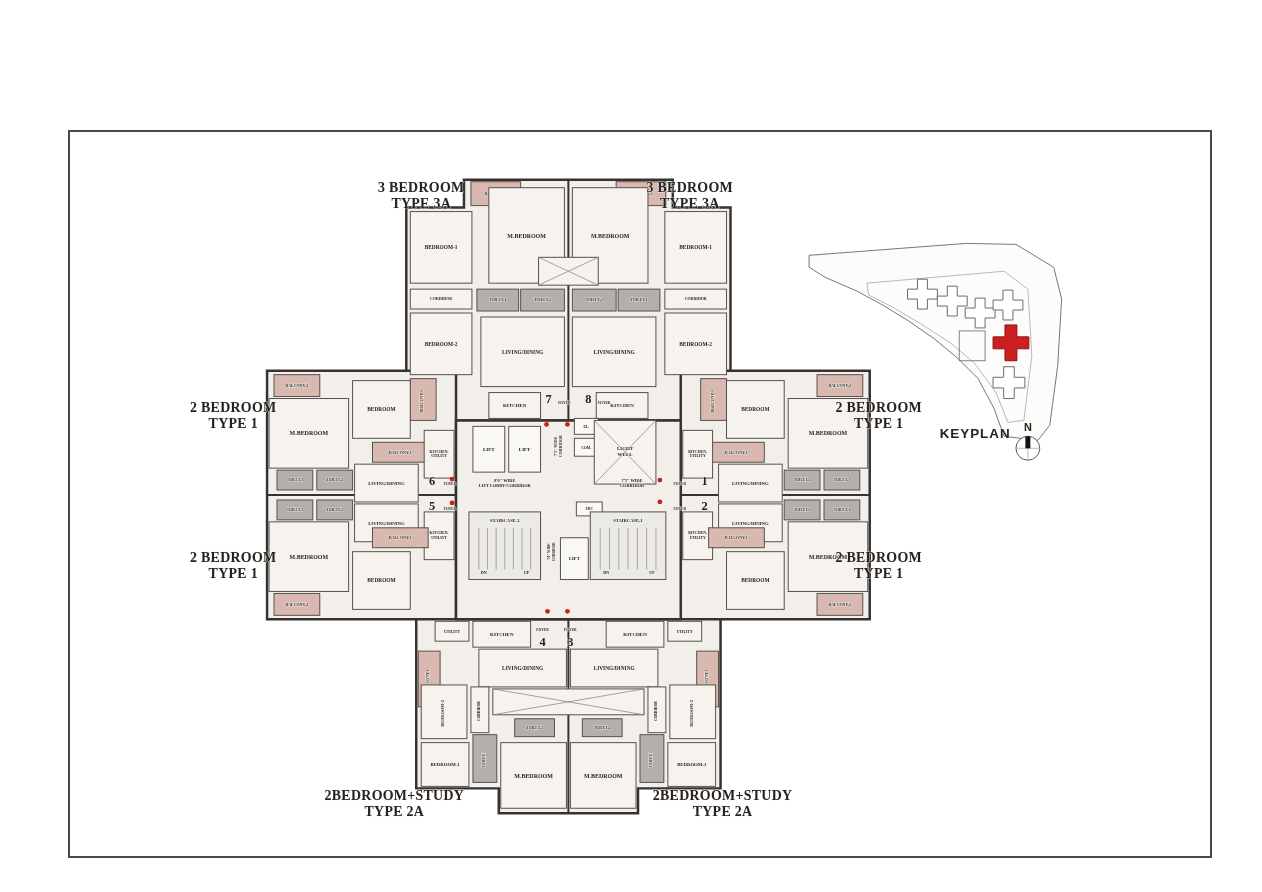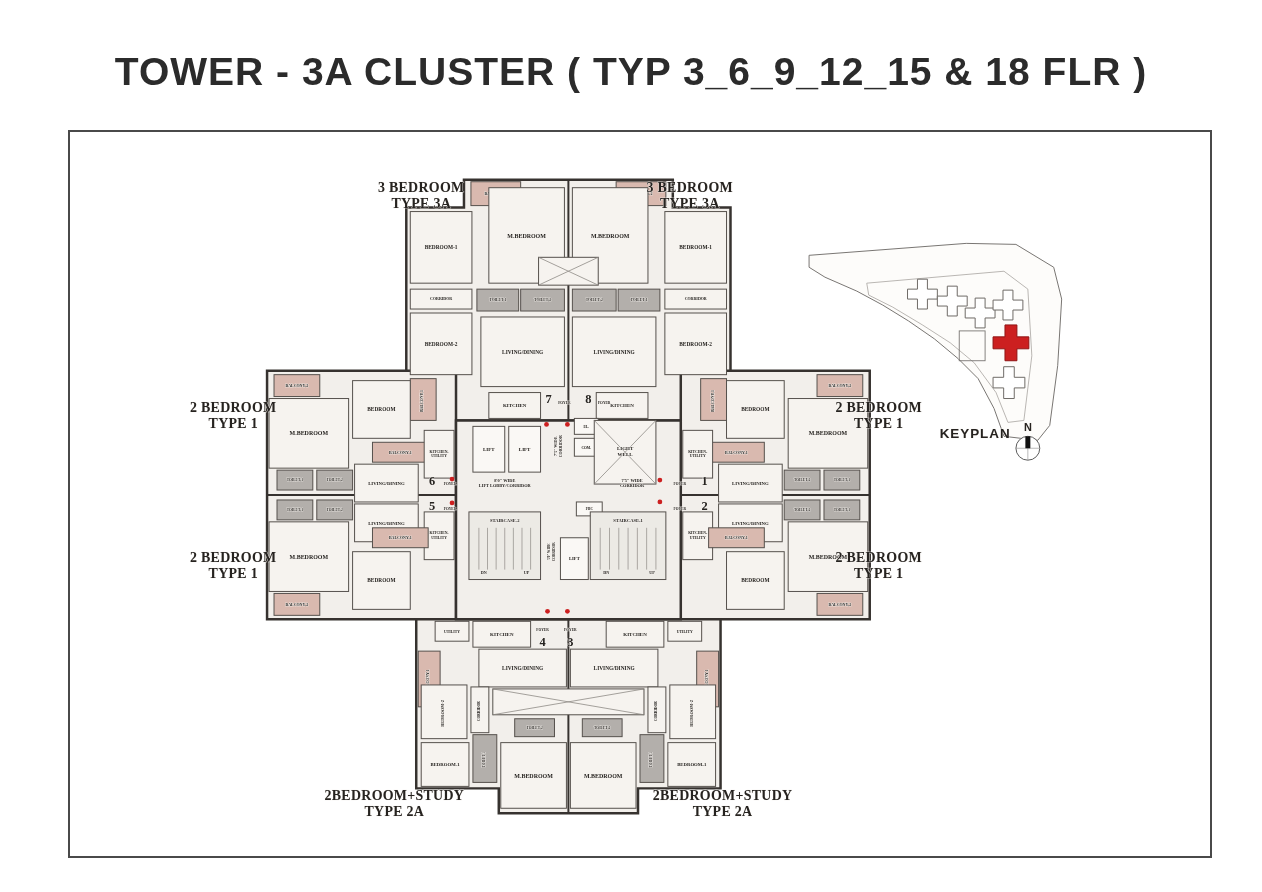--- a/index.html
+++ b/index.html
@@ -9,21 +9,20 @@
          font-size:39px;font-weight:bold;color:#2b2b2b;letter-spacing:1px;
          font-family:"Liberation Sans",sans-serif;}
   .sheet{position:absolute;left:68px;top:130px;width:1144px;height:728px;
          border:2px solid #4a4a4a;box-sizing:border-box;background:#ffffff;}
   .sheet svg{display:block;}
 </style>
 </head>
 <body>
 
 <div class="page">
-  <div class="title">TOWER - 3A CLUSTER  ( TYP 3_6_9_12_15 &amp; 18 FLR )</div>
   <div class="sheet">
     <svg id="plan-svg" viewBox="0 0 1144 728" width="1140" height="724">
         <polygon points="395,48 605,48 605,76 663,76 663,290 337,290 337,76 395,76" fill="#f2efeb" stroke="#36322f" stroke-width="2.5"></polygon>
         <polygon points="197,240 387,240 387,490 197,490" fill="#f2efeb" stroke="#36322f" stroke-width="2.5"></polygon>
         <polygon points="613,240 803,240 803,490 613,490" fill="#f2efeb" stroke="#36322f" stroke-width="2.5"></polygon>
         <polygon points="347,490 653,490 653,660 570,660 570,685 430,685 430,660 347,660" fill="#f2efeb" stroke="#36322f" stroke-width="2.5"></polygon>
         <polygon points="387,290 613,290 613,490 387,490" fill="#f2efeb" stroke="#36322f" stroke-width="2.5"></polygon>
         <line x1="500" y1="48" x2="500" y2="290" stroke="#36322f" stroke-width="2"></line>
         <line x1="500" y1="490" x2="500" y2="685" stroke="#36322f" stroke-width="2"></line>
         <line x1="197" y1="365" x2="387" y2="365" stroke="#36322f" stroke-width="2"></line>

